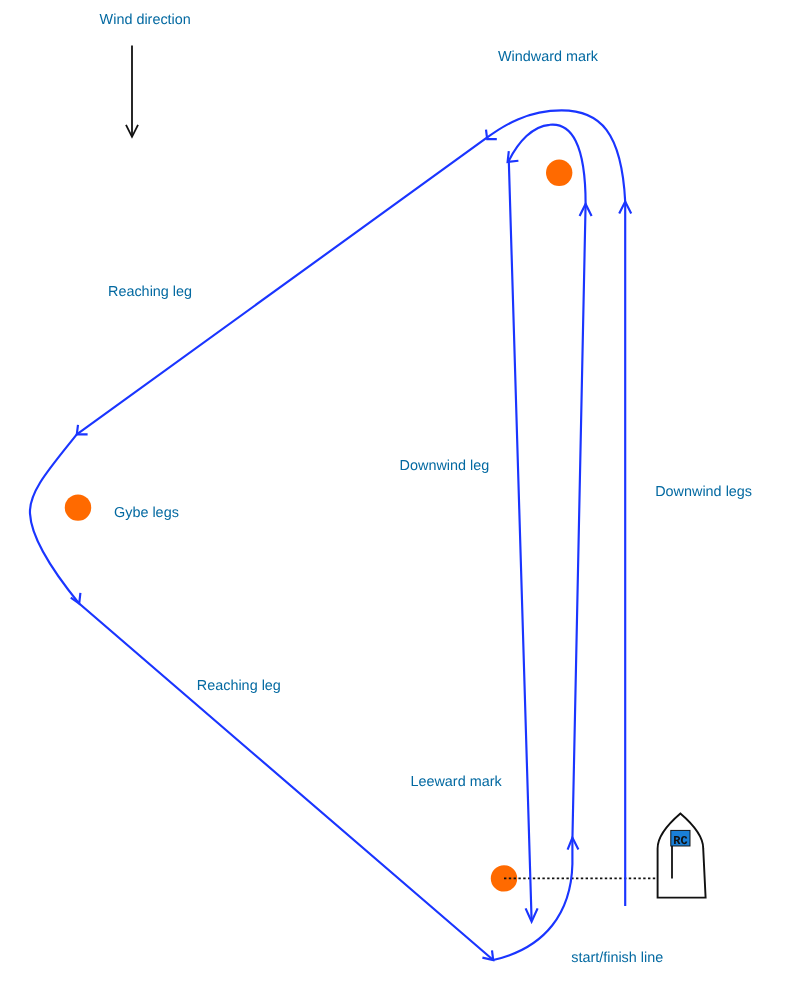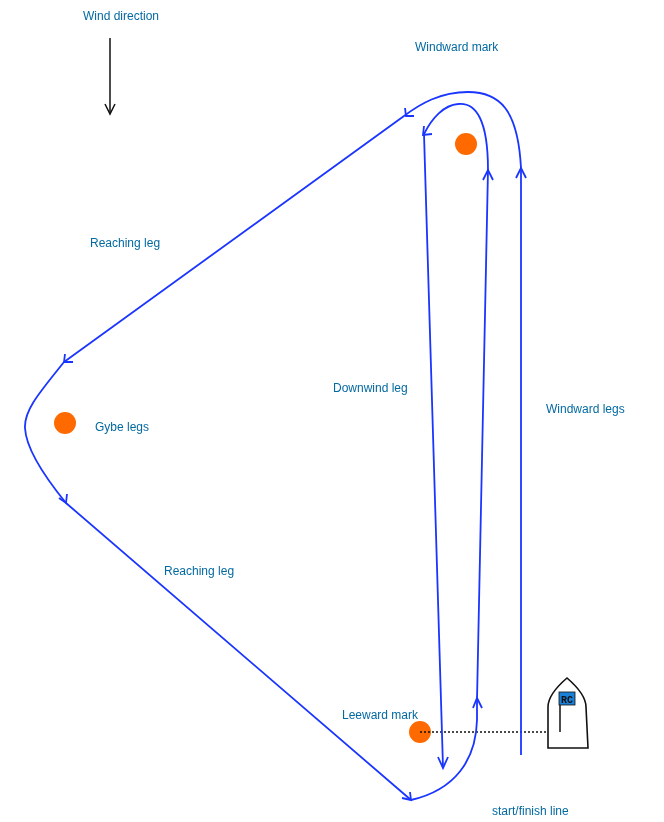--- a/index.html
+++ b/index.html
@@ -66,15 +66,15 @@
     <text x="567" y="703" text-anchor="middle" font-size="10" font-weight="bold" font-family="Liberation Mono, DejaVu Sans Mono, monospace" fill="#111">RC</text>
   </g>
 </svg>
 
 <div class="lbl" style="left:83px; top:9px;">Wind direction</div>
 <div class="lbl" style="left:415px; top:40px;">Windward mark</div>
 <div class="lbl" style="left:90px; top:236px;">Reaching leg</div>
 <div class="lbl" style="left:95px; top:420px;">Gybe legs</div>
 <div class="lbl" style="left:164px; top:564px;">Reaching leg</div>
 <div class="lbl" style="left:333px; top:381px;">Downwind leg</div>
-<div class="lbl" style="left:546px; top:402px;">Windward legs</div>
-<div class="lbl" style="left:342px; top:708px;text-align:right;">Leeward mark</div>
-<div class="lbl" style="left:492px; top:791px;margin-top:13px;">start/finish line</div>
+<div class="lbl" style="left:546px; top:402px;">Downwind legs</div>
+<div class="lbl" style="left:342px; top:644px;text-align:right;">Leeward mark</div>
+<div class="lbl" style="left:476px; top:791px;">start/finish line</div>
 
 </body></html>

